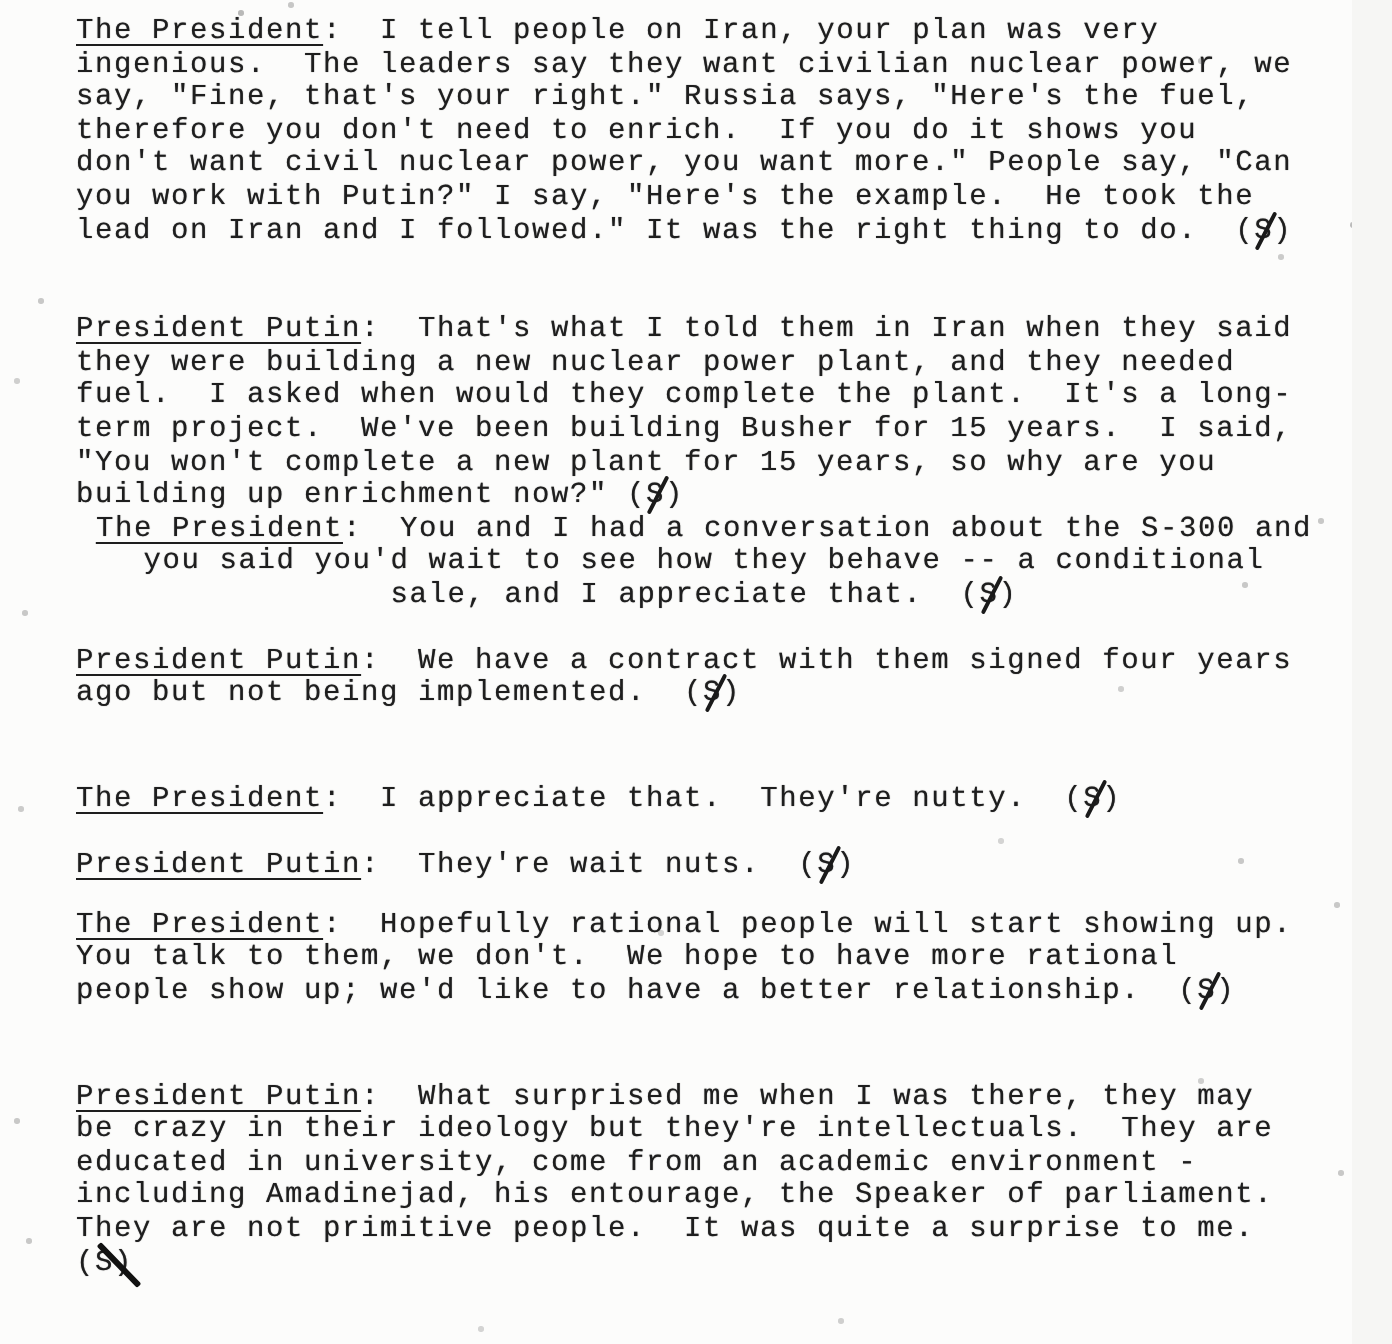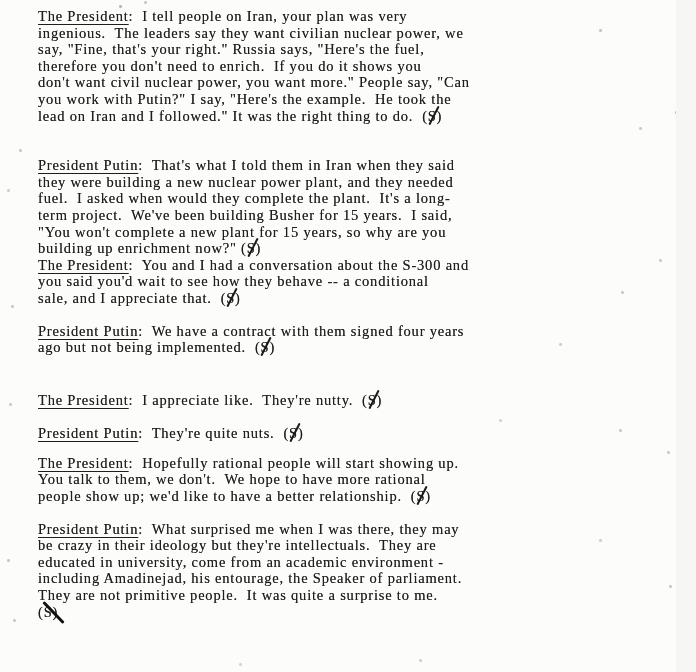--- a/index.html
+++ b/index.html
@@ -6,40 +6,40 @@
     margin: 0;
     padding: 0;
     background: #f6f6f4;
   }
   .page {
     position: relative;
     width: 676px;
     height: 672px;
     background: #fcfcfb;
     overflow: hidden;
-    font-family: Liberation Serif, serif;
+    font-family: Liberation Mono, monospace;
     font-size: 14.5px;
     letter-spacing: 0.8px;
     line-height: 16.6px;
     color: #1e1e1e;
     text-shadow: 0 0 0.5px rgba(20,20,20,0.65);
     box-sizing: border-box;
     padding: 8px 10px 0 38px;
   }
   .para {
     margin: 0;
     white-space: pre-wrap;
   }
   .para:nth-of-type(1) { margin-bottom: 33px; }
   .para:nth-of-type(2) { }
-  .para:nth-of-type(3) { margin-bottom: 16px; }
+  .para:nth-of-type(3) { margin-bottom: 16px; text-align: center; }
   .para:nth-of-type(4) { margin-bottom: 36px; }
   .para:nth-of-type(5) { margin-bottom: 17px; }
   .para:nth-of-type(6) { margin-bottom: 13px; }
-  .para:nth-of-type(7) { margin-bottom: 16px; }
+  .para:nth-of-type(7) { margin-bottom: 36px; }
   .para:nth-of-type(8) { margin-bottom: 0; }
   .speaker {
     text-decoration: underline;
     text-underline-offset: 3px;
     text-decoration-thickness: 1px;
   }
   .body { white-space: pre-wrap; }
   .cmark {
     position: relative;
     display: inline-block;
@@ -117,23 +117,23 @@
 "You won't complete a new plant for 15 years, so why are you
 building up enrichment now?" </span><span class="cmark"><span>(S)</span><i class="strike"></i></span></p>
 
   <p class="para"><span class="speaker">The President</span><span class="body">:  You and I had a conversation about the S-300 and
 you said you'd wait to see how they behave -- a conditional
 sale, and I appreciate that.  </span><span class="cmark"><span>(S)</span><i class="strike"></i></span></p>
 
   <p class="para"><span class="speaker">President Putin</span><span class="body">:  We have a contract with them signed four years
 ago but not being implemented.  </span><span class="cmark"><span>(S)</span><i class="strike"></i></span></p>
 
-  <p class="para"><span class="speaker">The President</span><span class="body">:  I appreciate like.  They're nutty.  </span><span class="cmark"><span>(S)</span><i class="strike"></i></span></p>
+  <p class="para"><span class="speaker">The President</span><span class="body">:  I appreciate that.  They're nutty.  </span><span class="cmark"><span>(S)</span><i class="strike"></i></span></p>
 
-  <p class="para"><span class="speaker">President Putin</span><span class="body">:  They're quite nuts.  </span><span class="cmark"><span>(S)</span><i class="strike"></i></span></p>
+  <p class="para"><span class="speaker">President Putin</span><span class="body">:  They're wait nuts.  </span><span class="cmark"><span>(S)</span><i class="strike"></i></span></p>
 
   <p class="para"><span class="speaker">The President</span><span class="body">:  Hopefully rational people will start showing up.
 You talk to them, we don't.  We hope to have more rational
 people show up; we'd like to have a better relationship.  </span><span class="cmark"><span>(S)</span><i class="strike"></i></span></p>
 
   <p class="para"><span class="speaker">President Putin</span><span class="body">:  What surprised me when I was there, they may
 be crazy in their ideology but they're intellectuals.  They are
 educated in university, come from an academic environment -
 including Amadinejad, his entourage, the Speaker of parliament.
 They are not primitive people.  It was quite a surprise to me.

